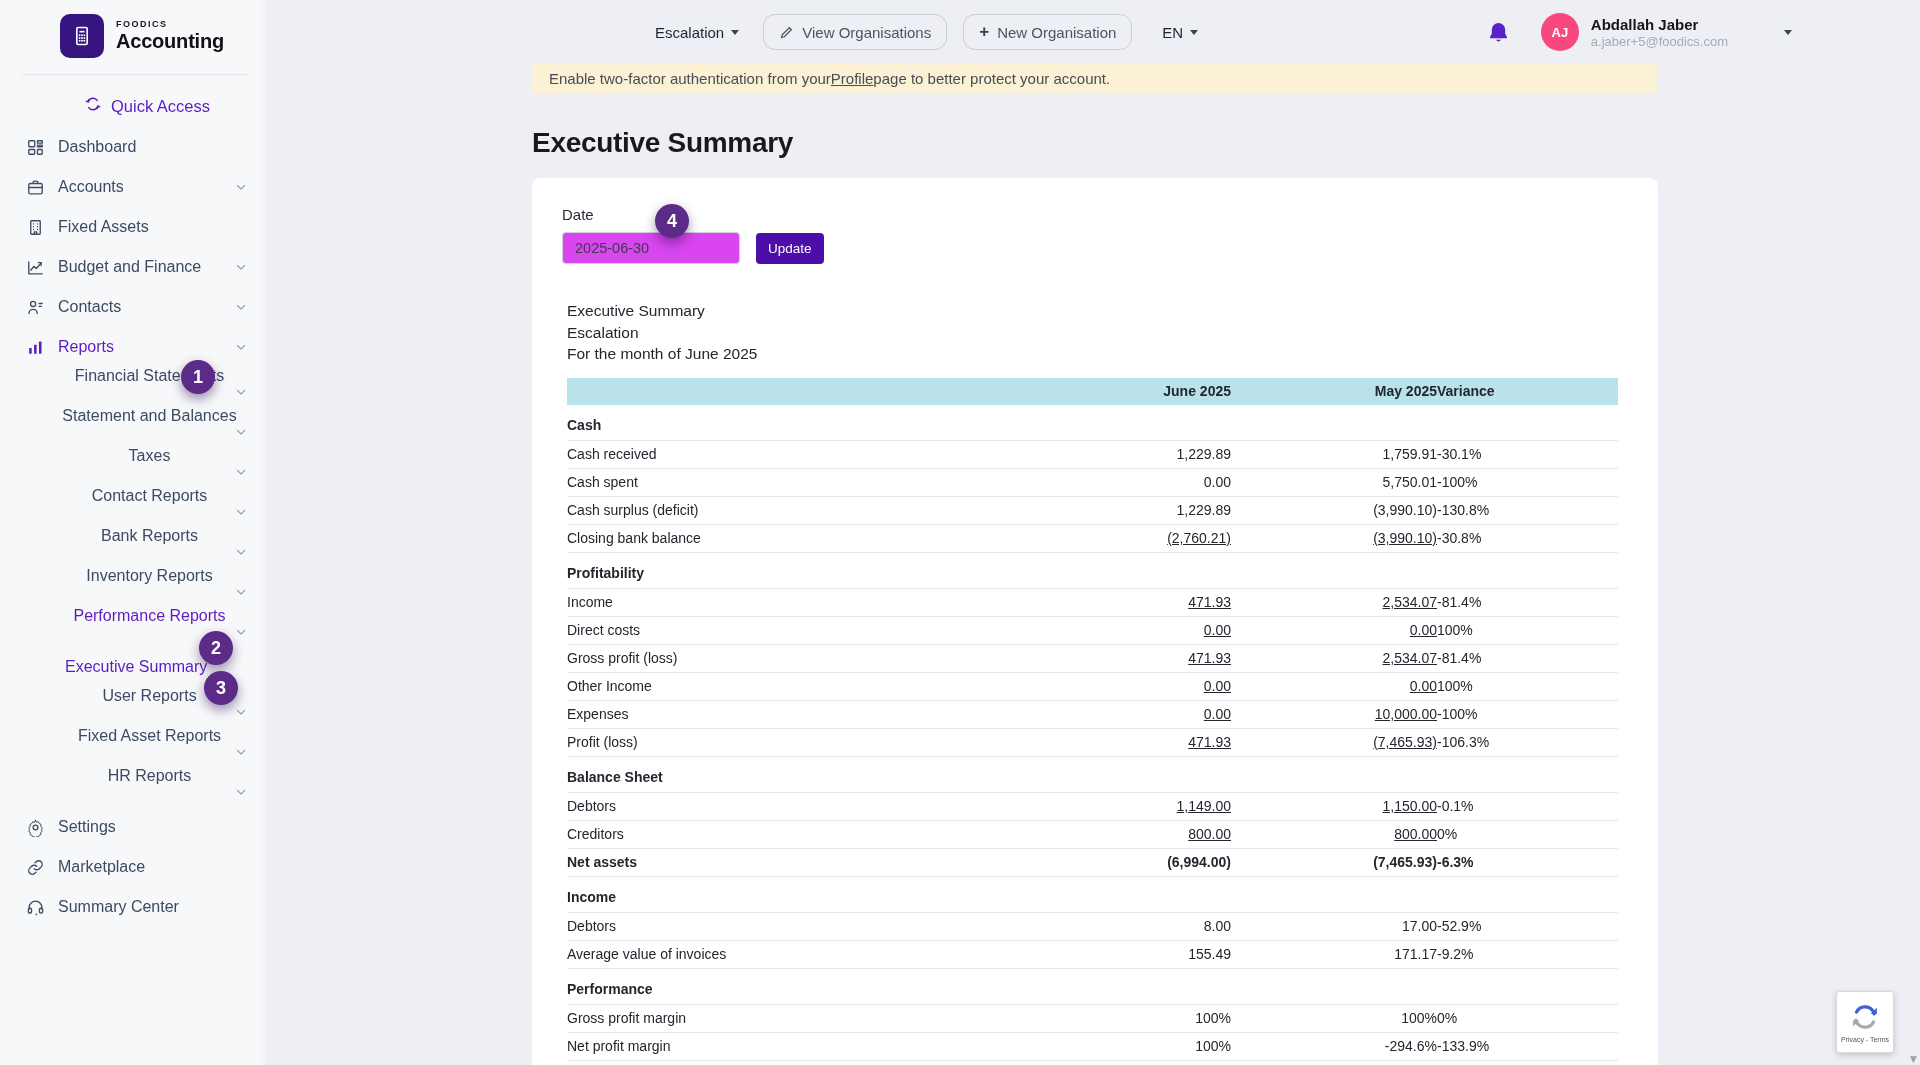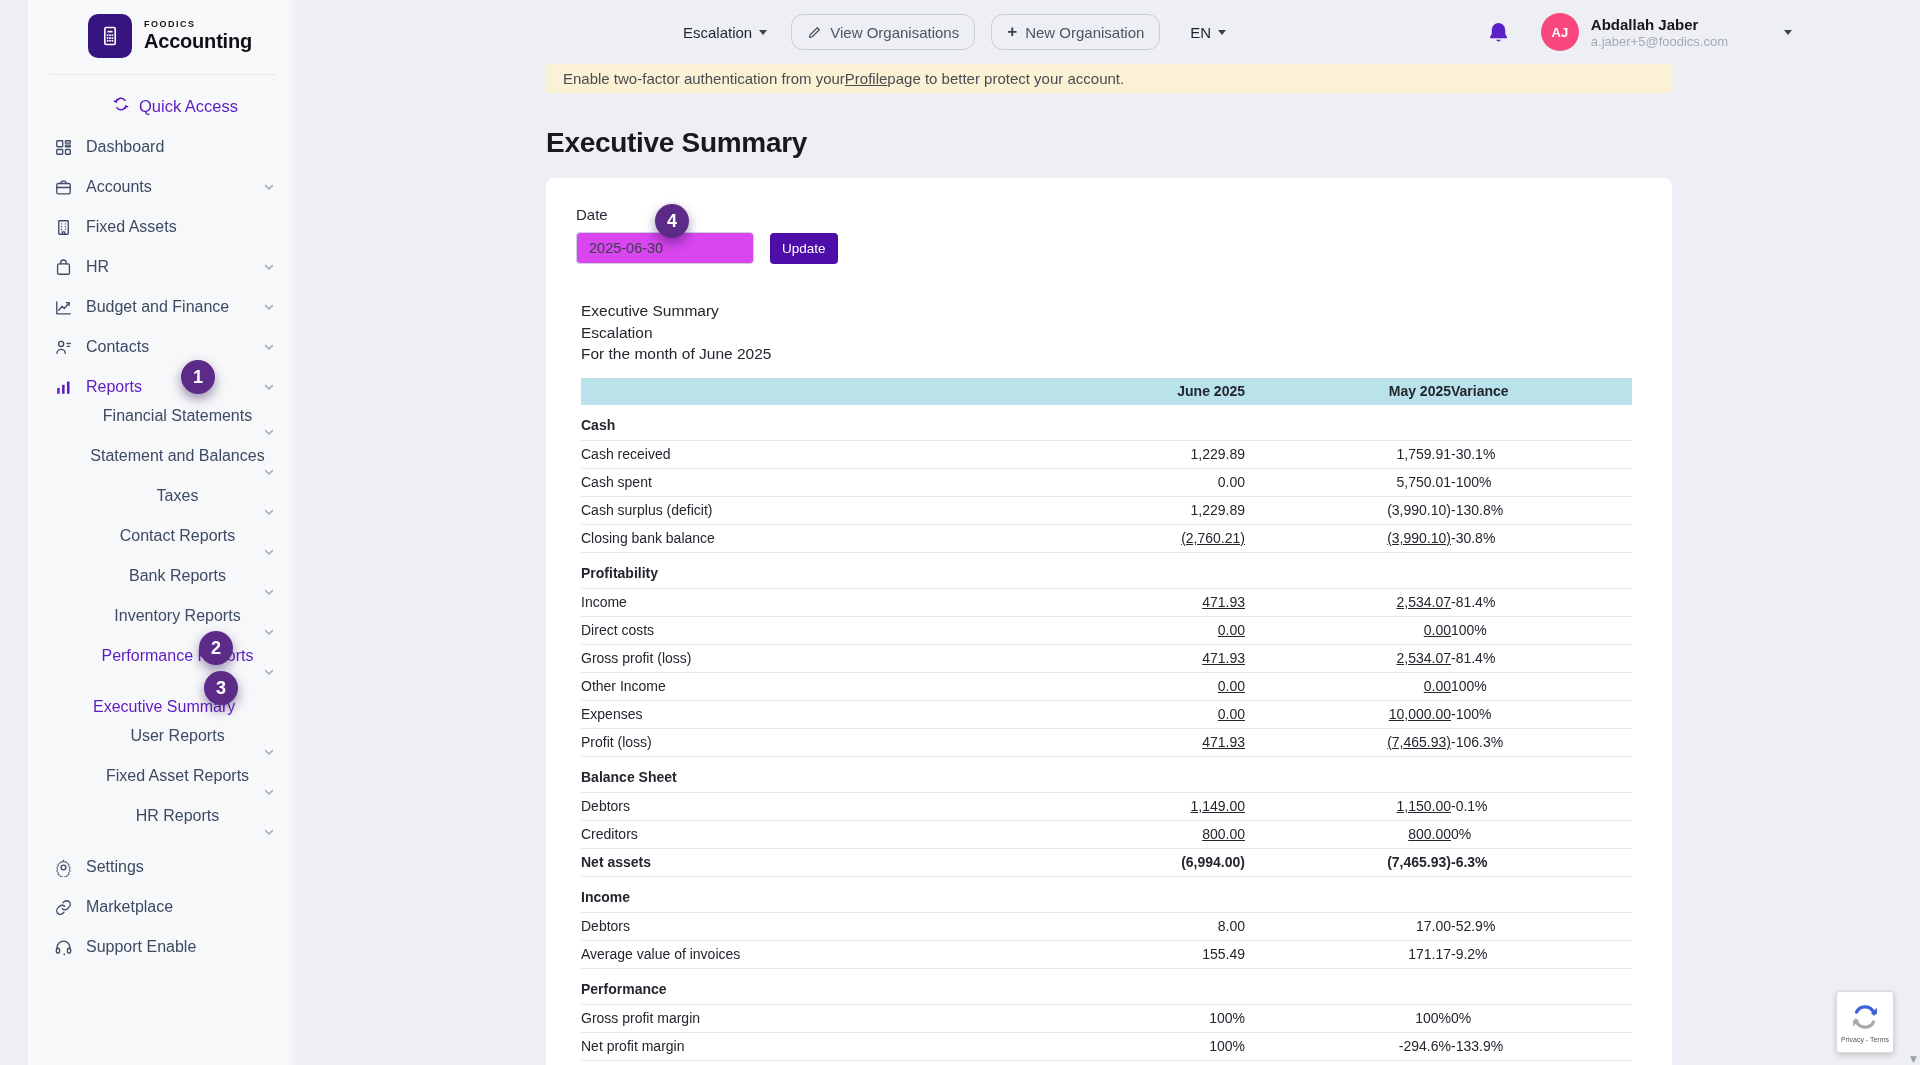--- a/index.html
+++ b/index.html
@@ -4,21 +4,21 @@
 <style>
   * { box-sizing: border-box; }
   html,body { margin:0; padding:0; }
   body {
     width:1920px; height:1065px; overflow:hidden;
     background:#edeff4;
     font-family:"Liberation Sans", sans-serif;
     color:#23262e;
     position:relative;
   }
-  .app { display:flex; height:100%;padding-left:28px; }
+  .app { display:flex; height:100%; }
 
   
   .sidebar {
     width:270px; flex:0 0 270px; background:#f7f8fa;
     box-shadow: inset -14px 0 14px -14px rgba(30,40,70,.10);
     padding-top:14px; position:relative; z-index:2;
   }
   .logo-row { display:flex; align-items:center; padding-left:60px; }
   .logo-badge { width:44px; height:44px; border-radius:10px; background:var(--logo,#371580);
     display:flex; align-items:center; justify-content:center; margin-right:12px; }
@@ -172,34 +172,20 @@
             <svg width="19" height="19" viewBox="0 0 24 24" fill="none" stroke="currentColor" stroke-width="1.7" stroke-linecap="round" stroke-linejoin="round">
               <rect x="6" y="3.5" width="12" height="17" rx="1"></rect>
               <path d="M9.5 7.5h.01M14.5 7.5h.01M9.5 11h.01M14.5 11h.01M9.5 14.5h.01M14.5 14.5h.01M10.5 20.5v-3h3v3"></path>
             </svg>
           </span>
           <span>Fixed Assets</span>
         </div>
         <div class="nav-item">
           <span class="nico">
             <svg width="19" height="19" viewBox="0 0 24 24" fill="none" stroke="currentColor" stroke-width="1.7" stroke-linecap="round" stroke-linejoin="round">
-              <rect x="4.5" y="7.5" width="15" height="13" rx="2"></rect>
-              <path d="M8.5 7.5V6a3.5 3.5 0 0 1 7 0v1.5"></path>
-            </svg>
-          </span>
-          <span>HR</span>
-          <span class="chev">
-            <svg width="14" height="14" viewBox="0 0 24 24" fill="none" stroke="currentColor" stroke-width="2.2" stroke-linecap="round" stroke-linejoin="round">
-              <path d="M6 9.5l6 6 6-6"></path>
-            </svg>
-          </span>
-        </div>
-        <div class="nav-item">
-          <span class="nico">
-            <svg width="19" height="19" viewBox="0 0 24 24" fill="none" stroke="currentColor" stroke-width="1.7" stroke-linecap="round" stroke-linejoin="round">
               <path d="M3.5 5v15h17"></path>
               <path d="M6 15.5l4-5 3 2.8 6-7"></path>
               <path d="M15.5 5.8h3.6v3.6"></path>
             </svg>
           </span>
           <span>Budget and Finance</span>
           <span class="chev">
             <svg width="14" height="14" viewBox="0 0 24 24" fill="none" stroke="currentColor" stroke-width="2.2" stroke-linecap="round" stroke-linejoin="round">
               <path d="M6 9.5l6 6 6-6"></path>
             </svg>
@@ -338,21 +324,21 @@
         </div>
         <div class="nav-item">
           <span class="nico">
             <svg width="19" height="19" viewBox="0 0 24 24" fill="none" stroke="currentColor" stroke-width="1.7" stroke-linecap="round" stroke-linejoin="round">
               <path d="M4 14v-2a8 8 0 0 1 16 0v2"></path>
               <rect x="3" y="13" width="4" height="6" rx="1.6"></rect>
               <rect x="17" y="13" width="4" height="6" rx="1.6"></rect>
               <circle cx="13" cy="20.6" r="1.1" fill="currentColor" stroke="none"></circle>
             </svg>
           </span>
-          <span>Support Enable</span>
+          <span>Summary Center</span>
         </div>
       </nav>
   </aside>
 
   <main>
     <header class="topbar">
       <div class="org-dropdown" style="margin-right:24px;">
         <span>Escalation</span>
         <span class="caret"></span>
       </div>

